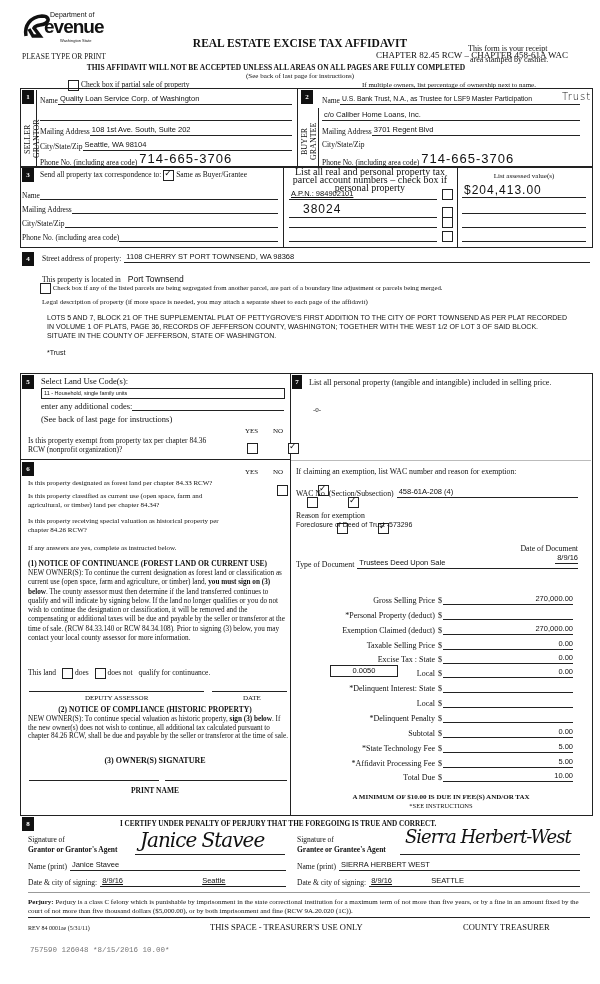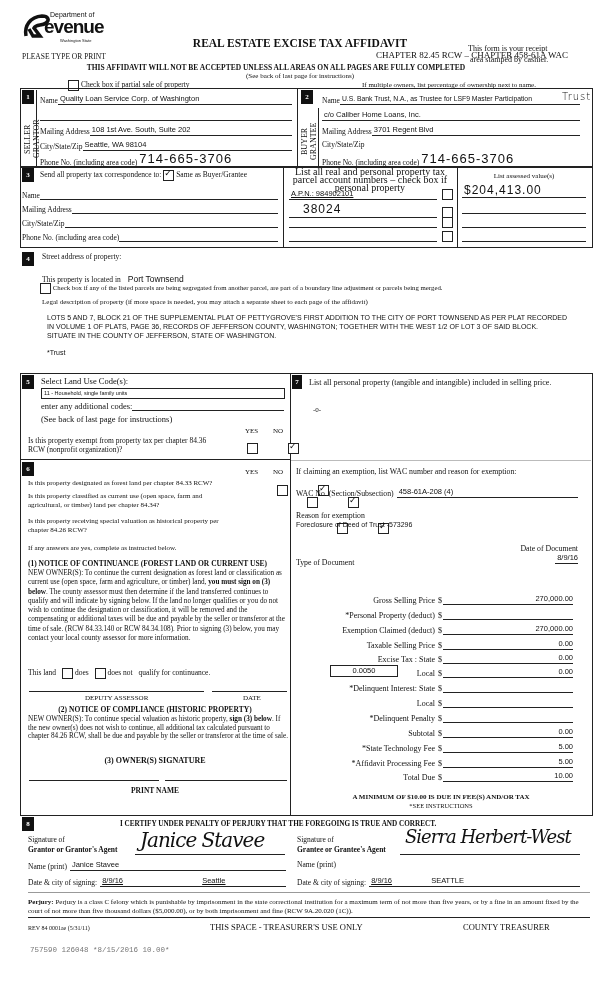--- a/index.html
+++ b/index.html
@@ -156,20 +156,21 @@
   <span class="chk" style="margin-left:5px;"></span>
 </div>
 <div class="row" style="left:462px;top:231px;width:124px;">
   <span class="fill"></span>
 </div>
 
 
 <div class="secnum" style="left:22px;top:252px;">4</div>
 <div class="row" style="left:42px;top:252px;width:548px;">
   <span class="lbl">Street address of property:</span>
+  <span class="fill" style="margin-left:3px;">1108 CHERRY ST PORT TOWNSEND, WA 98368</span>
 </div>
 <div class="abs" style="left:42px;top:268px;">
   <span class="lbl">This property is located in</span>
   <span class="sans" style="font-size:8.5px;margin-left:3px;">Port Townsend</span>
 </div>
 <div class="abs" style="left:40px;top:283px;font-size:6.8px;">
   <span class="chk"></span>
   <span>Check box if any of the listed parcels are being segregated from another parcel, are part of a boundary line adjustment or parcels being merged.</span>
 </div>
 <div class="abs lbl" style="left:42px;top:298px;font-size:7px;">Legal description of property (if more space is needed, you may attach a separate sheet to each page of the affidavit)</div>
@@ -243,20 +244,21 @@
 <div class="abs" style="left:291px;top:460px;width:300px;height:1px;background:#bbb;"></div>
 <div class="abs" style="left:296px;top:467px;font-size:7.8px;">If claiming an exemption, list WAC number and reason for exemption:</div>
 <div class="row" style="left:296px;top:487px;width:282px;">
   <span style="font-size:7.8px;">WAC No. (Section/Subsection)</span>
   <span class="fill" style="margin-left:3px;">458-61A-208 (4)</span>
 </div>
 <div class="abs" style="left:296px;top:511px;font-size:7.8px;">Reason for exemption</div>
 <div class="abs sans" style="left:296px;top:521px;font-size:7px;">Foreclosure of Deed of Trust -573296</div>
 <div class="row" style="left:296px;top:558px;width:282px;">
   <span style="font-size:7.8px;">Type of Document</span>
+  <span class="fill" style="margin-left:3px;">Trustees Deed Upon Sale</span>
 </div>
 <div class="row" style="left:296px;top:544px;width:282px;flex-direction:column;">
   <span style="font-size:7.8px;">Date of Document</span>
   <span class="fill" style="margin-left:3px;">8/9/16</span>
 </div>
 
 
 <div class="money" style="left:300px;top:594px;">
   <span class="ml" style="width:135px;">Gross Selling Price</span>
   <span style="margin-left:3px;">$</span>
@@ -349,20 +351,21 @@
 </div>
 
 <div class="abs" style="left:297px;top:835px;font-size:7.5px;line-height:10px;">
   <span>Signature of</span><br>
   <b>Grantee or Grantee's Agent</b>
 </div>
 <div class="abs" style="left:400px;top:854px;width:180px;border-bottom:1px solid #222;"></div>
 <div class="abs" style="left:405px;top:826px;font-family:'DejaVu Serif',serif;font-style:italic;font-size:18px;letter-spacing:-1px;">Sierra Herbert-West</div>
 <div class="row" style="left:297px;top:860px;width:283px;">
   <span class="lbl">Name (print)</span>
+  <span class="fill" style="margin-left:3px;">SIERRA HERBERT WEST</span>
 </div>
 <div class="row" style="left:297px;top:876px;width:283px;">
   <span class="lbl">Date &amp; city of signing:</span>
   <span class="fill" style="margin-left:3px;display:flex;">
       <span style="width:60px;text-decoration:underline;">8/9/16</span>
       <span>SEATTLE</span>
     </span>
 </div>
 
 <div class="abs" style="left:28px;top:892px;width:562px;height:1px;background:#999;"></div>

